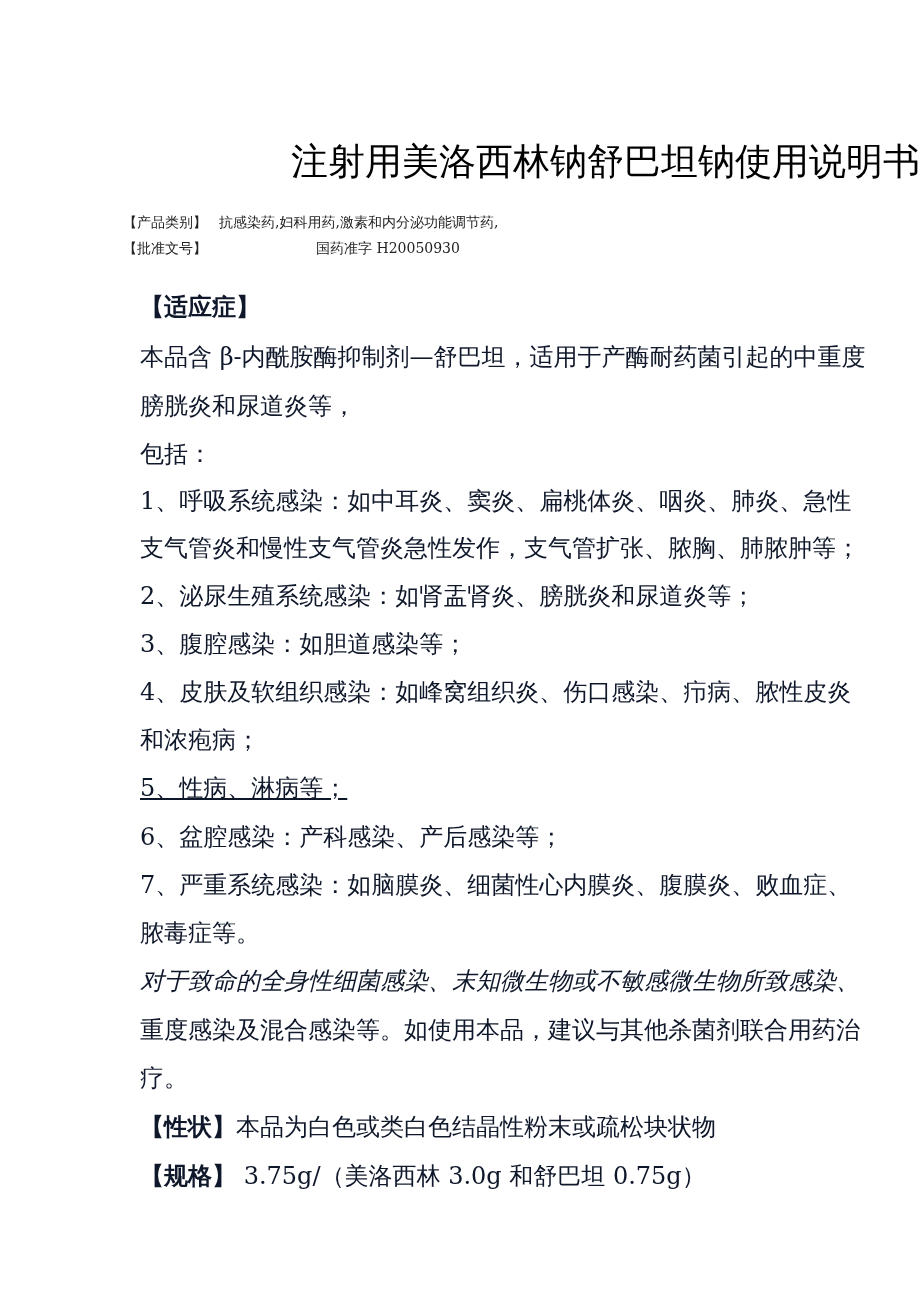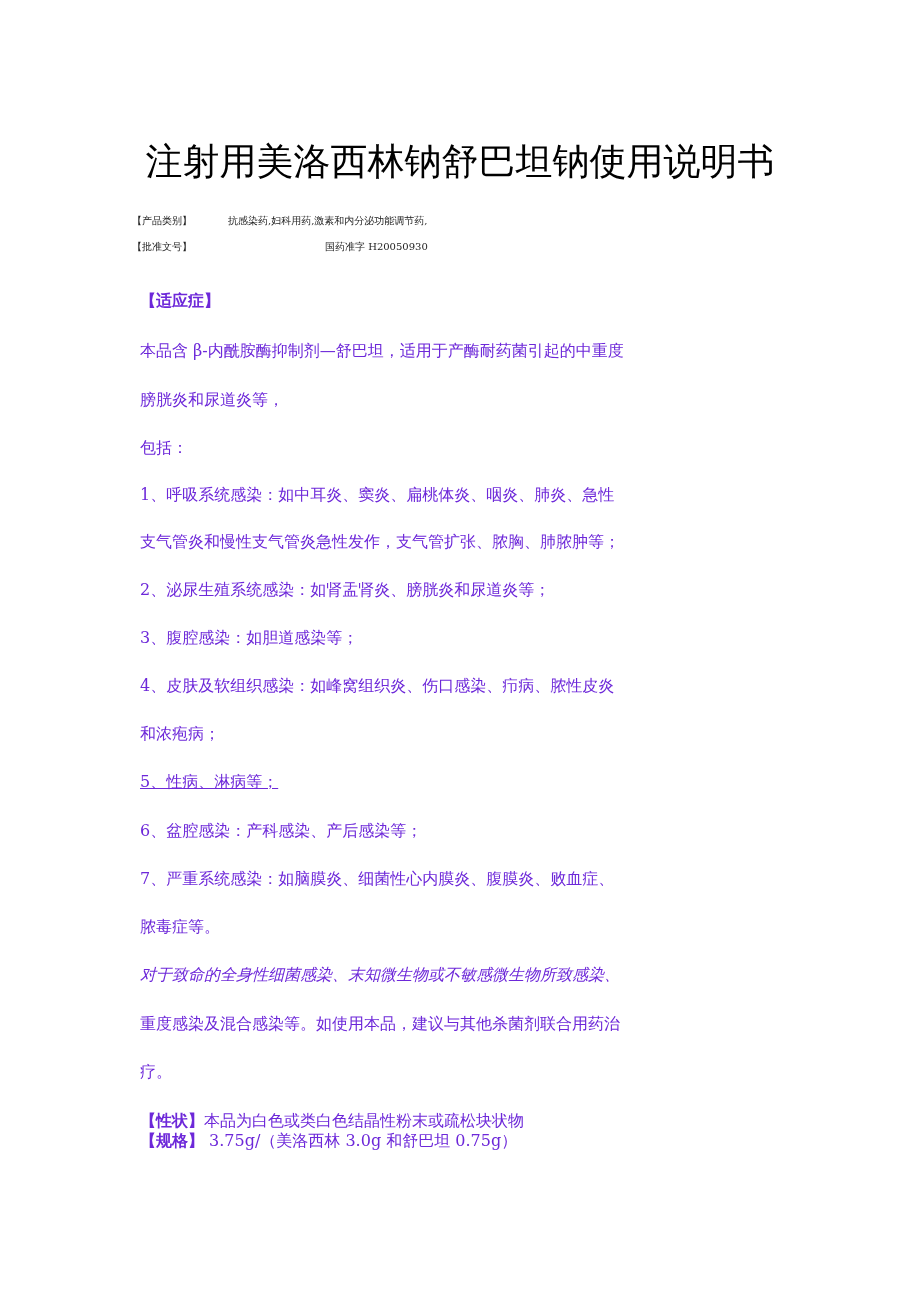--- a/index.html
+++ b/index.html
@@ -1,24 +1,24 @@
 <!DOCTYPE html>
 <html><head>
 <meta charset="utf-8">
 <style>
   html, body { margin: 0; padding: 0; background: #ffffff; }
   body { width: 920px; height: 1302px; position: relative; overflow: hidden;
          font-family: "DejaVu Serif", "Liberation Serif", serif; color: #111; }
   .page { position: absolute; left: 0; top: 0; width: 920px; height: 1302px; }
-  .title { position: absolute; top: 112px; left: 0; width: 920px; text-align: center;
+  .title { position: absolute; top: 112px; left: 0; width: 920px; text-align: right;
            font-family: "DejaVu Sans", "Liberation Sans", sans-serif;
            font-size: 37px; letter-spacing: 0px; color: #000; font-weight: normal; }
-  .meta { position: absolute; left: 132px; font-size: 10px; color: #222; white-space: nowrap; }
+  .meta { position: absolute; left: 123px; font-size: 14px; color: #222; white-space: nowrap; }
   .meta .val { position: absolute; white-space: nowrap; }
-  .line { position: absolute; left: 140px; font-size: 16px; white-space: nowrap; color: #6d28d9; }
+  .line { position: absolute; left: 140px; font-size: 24px; white-space: nowrap; color: #0f172a; }
   .bold { font-family: "DejaVu Sans", "Liberation Sans", sans-serif; font-weight: bold; }
 </style>
 </head>
 <body>
 
 <div class="page">
 
   <h1 class="title">注射用美洛西林钠舒巴坦钠使用说明书</h1>
 
   <div class="meta" style="top:214px;">
@@ -46,17 +46,17 @@
   <div class="line" style="top:869px;text-align:right;">7、严重系统感染：如脑膜炎、细菌性心内膜炎、腹膜炎、败血症、</div>
   <div class="line" style="top:917px;">脓毒症等。</div>
   <div class="line" style="top:965px;font-style:italic;">对于致命的全身性细菌感染、末知微生物或不敏感微生物所致感染、</div>
   <div class="line" style="top:1014px;">重度感染及混合感染等。如使用本品，建议与其他杀菌剂联合用药治</div>
   <div class="line" style="top:1062px;">疗。</div>
 
   <div class="line" style="top:1111px;">
     <span class="bold">【性状】</span><span>本品为白色或类白色结晶性粉末或疏松块状物</span>
   </div>
 
-  <div class="line" style="top:1131px;">
+  <div class="line" style="top:1160px;">
     <span class="bold">【规格】</span><span> 3.75g/（美洛西林 3.0g 和舒巴坦 0.75g）</span>
   </div>
 
 </div>
 
 </body></html>

